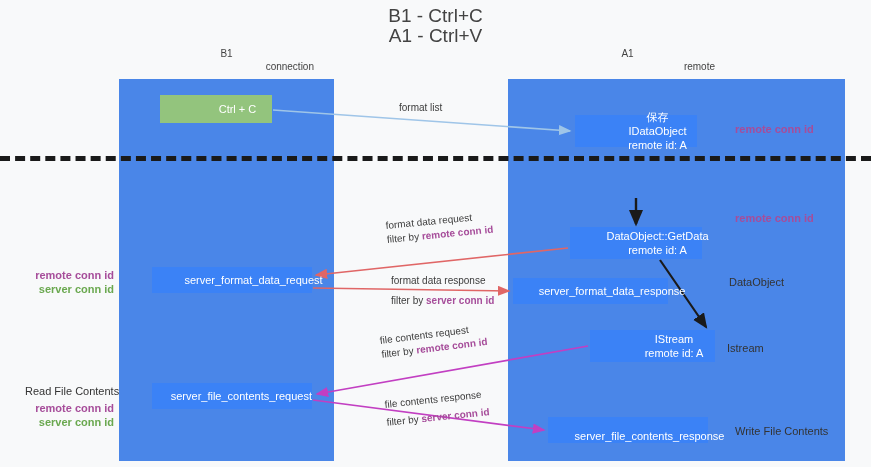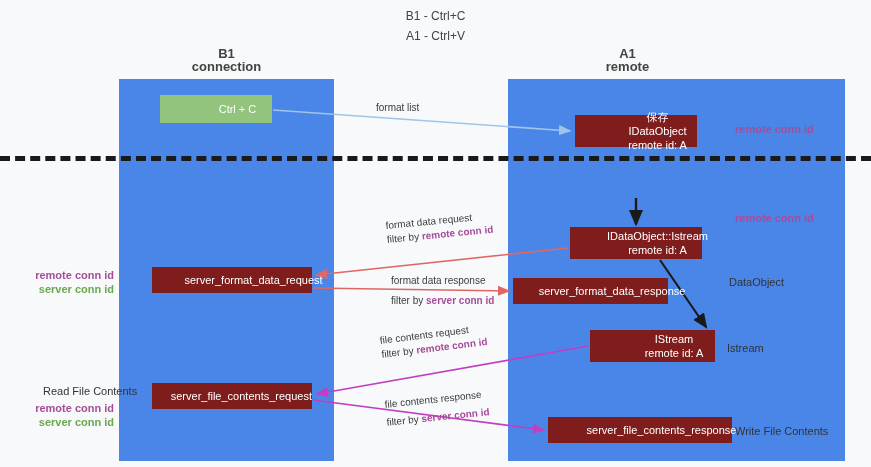--- a/index.html
+++ b/index.html
@@ -12,82 +12,82 @@
   #stage{position:relative;width:871px;height:467px;}
 
   
   .lane{position:absolute;background:#4a86e8;}
   #lane-b1{left:119px;top:79px;width:215px;height:382px;}
   #lane-a1{left:508px;top:79px;width:337px;height:382px;}
 
   
   .lane-head{
     position:absolute;text-align:center;
-    font-size:13px;color:#434343;line-height:13px;font-weight:bold;
+    font-size:10px;color:#434343;line-height:13px;
   }
   #head-b1{left:139px;top:47px;width:175px;}
   #head-a1{left:540px;top:47px;width:175px;}
-  .lane-head .l2{display:block;}
+  .lane-head .l2{display:block;text-align:right;}
 
   #title{
     position:absolute;left:0;top:6px;width:871px;
-    text-align:center;font-size:12px;color:#434343;line-height:20px;
+    text-align:center;font-size:19px;color:#434343;line-height:20px;
   }
   #title .l2{display:block;}
 
   
   #divider{
     position:absolute;left:0px;top:156px;width:871px;height:0;
     border-top:5px dashed #1a1a1a;
   }
 
   
   .node{
     position:absolute;box-sizing:border-box;
     display:flex;flex-direction:column;
     align-items:center;justify-content:center;
     color:#ffffff;font-size:11px;line-height:14px;text-align:center;padding-left:43px;
   }
   .node .l2{display:block;}
   .green{background:#93c47d;}
-  .orange{background:#7f1d1d;}
+  .orange{background:#3b82f6;}
 
   #n-ctrlc{left:160px;top:95px;width:112px;height:28px;}
   #n-idataobject{left:575px;top:115px;width:122px;height:32px;}
   #n-ctrlv{left:580px;top:172px;width:112px;height:25px;}
   #n-getdata{left:570px;top:227px;width:132px;height:32px;}
   #n-sfdreq{left:152px;top:267px;width:160px;height:26px;}
   #n-sfdres{left:513px;top:278px;width:155px;height:26px;}
   #n-istream{left:590px;top:330px;width:125px;height:32px;}
   #n-sfcreq{left:152px;top:383px;width:160px;height:26px;align-items:flex-end;}
-  #n-sfcres{left:548px;top:417px;width:184px;height:26px;}
+  #n-sfcres{left:548px;top:417px;width:160px;height:26px;justify-content:flex-end;}
 
   
   .side{position:absolute;font-size:11px;line-height:14px;}
   .purple{color:#a64d9a;font-weight:bold;}
   .greenTxt{color:#6aa84f;font-weight:bold;}
   .dark{color:#333333;}
 
   #s-remote1{left:735px;top:122px;}
   #s-remote2{left:735px;top:211px;}
   #s-dataobject{left:729px;top:236px;margin-top:39px;}
   #s-istream{left:727px;top:341px;}
   #s-write{left:735px;top:424px;}
   #s-left-conn{left:22px;top:268px;text-align:right;width:92px;}
-  #s-read{left:25px;top:384px;margin-left:18px;}
+  #s-read{left:25px;top:384px;}
   #s-left-conn2{left:22px;top:401px;text-align:right;width:92px;}
 
   
   .elabel{
     position:absolute;font-size:10px;line-height:14px;color:#3c3c3c;
     white-space:nowrap;
   }
   .elabel .pk{color:#a64d9a;font-weight:bold;}
 
-  #e-formatlist{left:376px;top:101px;text-align:right;}
+  #e-formatlist{left:399px;top:101px;text-align:right;}
   #e-fdreq{left:385px;top:219px;transform:rotate(-5.5deg);transform-origin:left top;}
   #e-fdres{left:391px;top:274px;transform:rotate(0deg);}
   #e-fcreq{left:379px;top:334px;transform:rotate(-7deg);transform-origin:left top;}
   #e-fcres{left:384px;top:398px;transform:rotate(-6deg);transform-origin:left top;}
 
   svg#wires{position:absolute;left:0;top:0;width:871px;height:467px;pointer-events:none;}
 </style>
 </head>
 <body>
 
@@ -147,21 +147,21 @@
     <span>Ctrl + C</span>
   </div>
 
   <div class="node orange" id="n-idataobject">
     <span>保存IDataObject</span>
     <span class="l2">remote id: A</span>
   </div>
 
 
   <div class="node orange" id="n-getdata">
-    <span>IDataObject::Istream</span>
+    <span>DataObject::GetData</span>
     <span class="l2">remote id: A</span>
   </div>
 
   <div class="node orange" id="n-sfdreq">
     <span>server_format_data_request</span>
   </div>
 
   <div class="node orange" id="n-sfdres">
     <span>server_format_data_response</span>
   </div>

